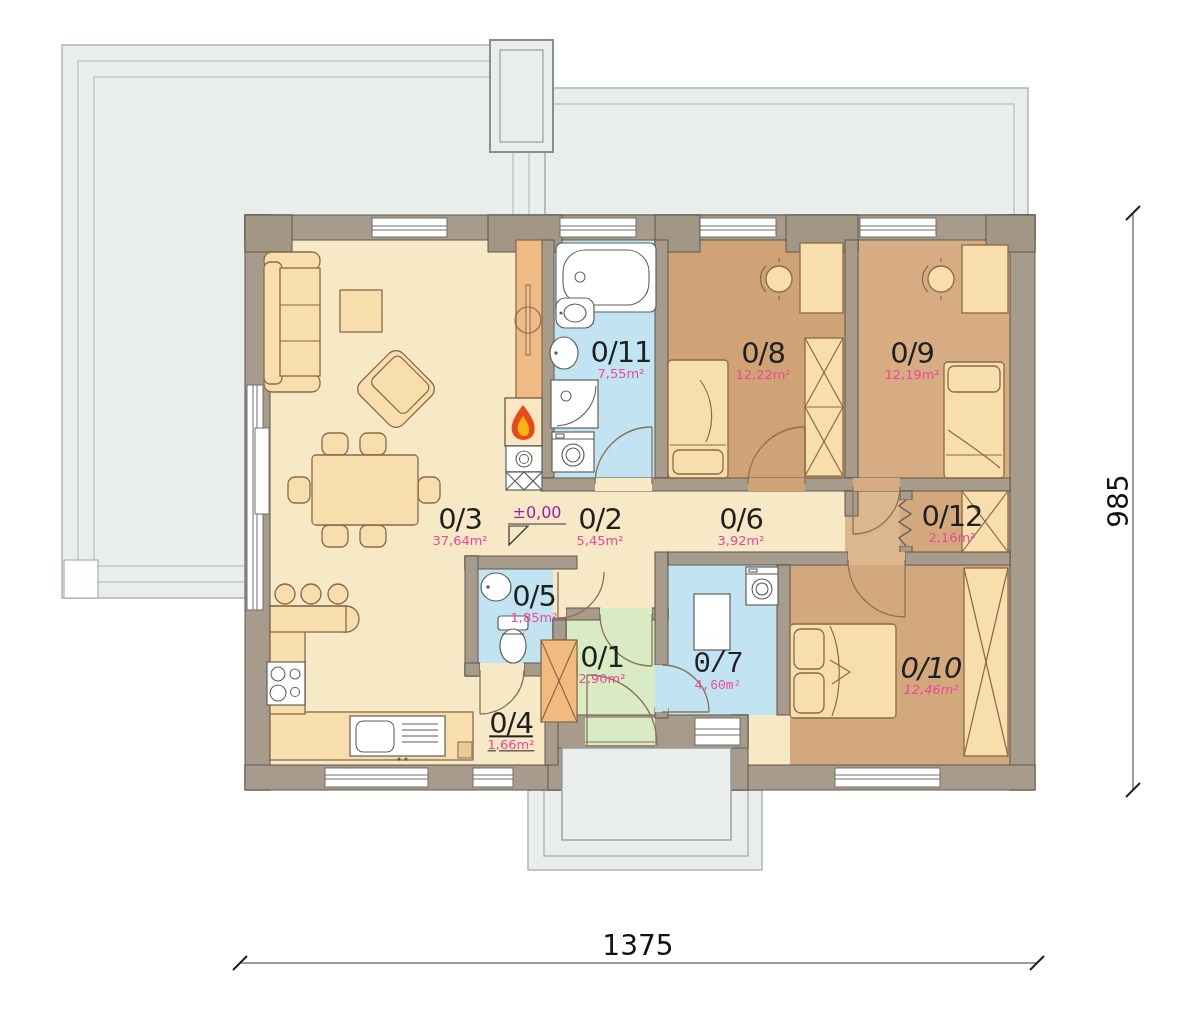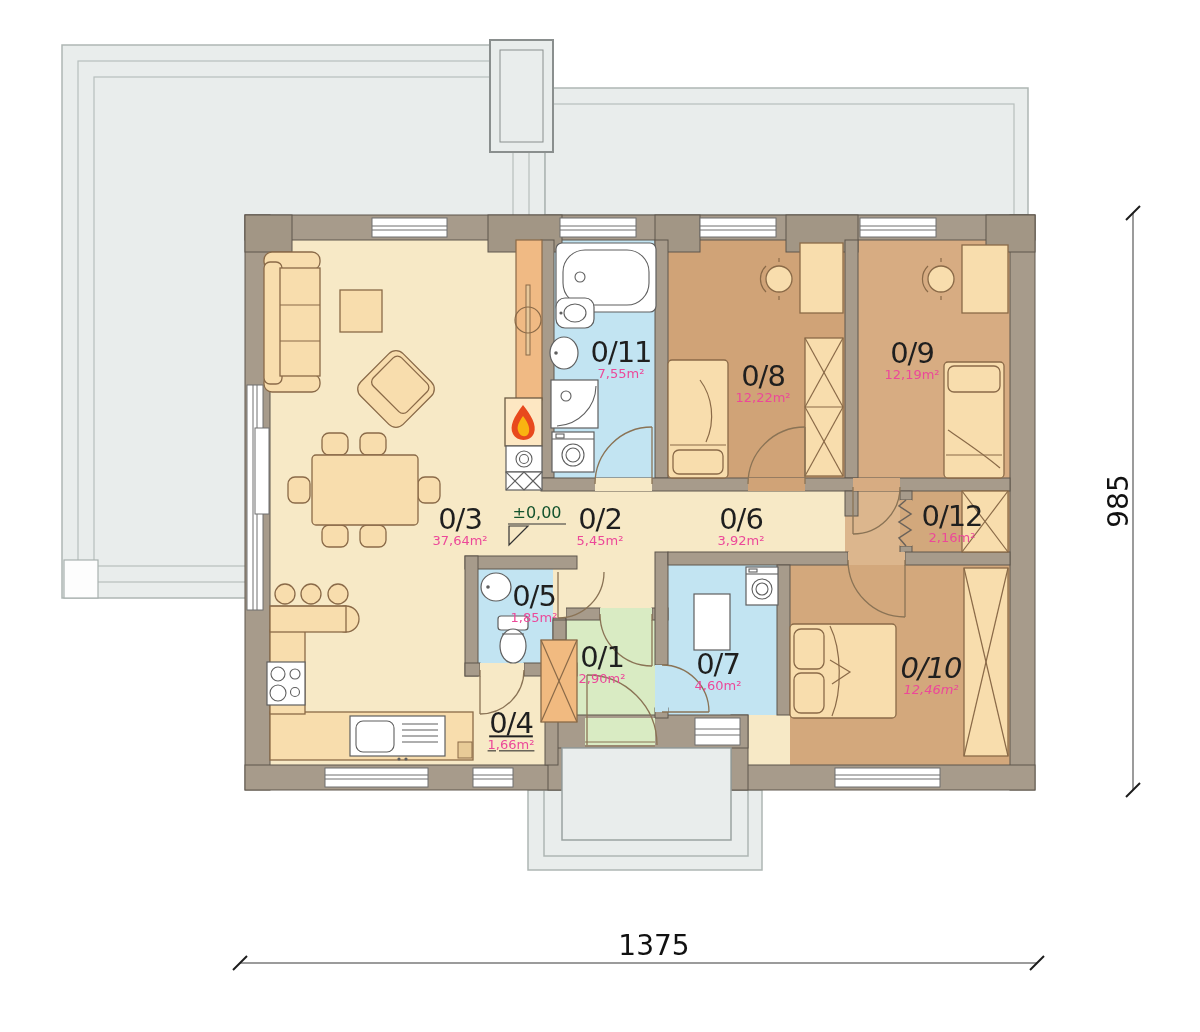--- a/index.html
+++ b/index.html
@@ -17,21 +17,21 @@
   .win{fill:#ffffff;stroke:#6f6f6f;stroke-width:1;}
   .winline{stroke:#6f6f6f;stroke-width:1;}
   .door{fill:none;stroke:#8a7355;stroke-width:1.3;}
   .dim{stroke:#9b9b9b;stroke-width:2;}
   .tick{stroke:#1c1c1c;stroke-width:2;}
   .rlabel{position:absolute;transform:translate(-50%,-50%);text-align:center;color:#1f1f1f;pointer-events:none;}
   .rnum{font-size:29px;line-height:1.0;letter-spacing:-1px;}
   .rarea{font-size:13px;line-height:1.1;color:#ec4899;}
   .dimlabel{position:absolute;transform:translate(-50%,-50%);font-size:28px;color:#111;}
   .dimlabel.vert{transform:translate(-50%,-50%) rotate(-90deg);}
-  .elev{position:absolute;transform:translate(-50%,-50%);font-size:16px;color:#14532d;letter-spacing:0px;}
+  .elev{position:absolute;transform:translate(-50%,-50%);font-size:16px;color:#a21caf;letter-spacing:0px;}
 </style>
 </head>
 <body>
 
 <div id="stage">
 <svg id="plan-svg" width="1200" height="1032" viewBox="0 0 1200 1032">
 
   <g>
     <rect class="terr" x="62" y="45" width="483" height="553"></rect>
     <rect class="terrline" x="78" y="61" width="451" height="521"></rect>
@@ -436,25 +436,25 @@
       <div class="rarea">1,66m²</div>
     </div>
   <div class="rlabel" style="left:519px;top:604px;margin-left:15px;">
       <div class="rnum">0/5</div>
       <div class="rarea">1,85m²</div>
     </div>
   <div class="rlabel" style="left:741px;top:527px;">
       <div class="rnum">0/6</div>
       <div class="rarea">3,92m²</div>
     </div>
-  <div class="rlabel" style="left:718px;top:672px;">
+  <div class="rlabel" style="left:718px;top:672px;font-family:Liberation Mono, monospace;">
       <div class="rnum">0/7</div>
       <div class="rarea">4,60m²</div>
     </div>
-  <div class="rlabel" style="left:763px;top:361px;margin-top:23px;">
+  <div class="rlabel" style="left:763px;top:361px;">
       <div class="rnum">0/8</div>
       <div class="rarea">12,22m²</div>
     </div>
   <div class="rlabel" style="left:912px;top:361px;">
       <div class="rnum">0/9</div>
       <div class="rarea">12,19m²</div>
     </div>
   <div class="rlabel" style="left:931px;top:676px;font-style:italic;">
       <div class="rnum">0/10</div>
       <div class="rarea">12,46m²</div>
@@ -463,15 +463,15 @@
       <div class="rnum">0/11</div>
       <div class="rarea">7,55m²</div>
     </div>
   <div class="rlabel" style="left:952px;top:524px;">
       <div class="rnum">0/12</div>
       <div class="rarea">2,16m²</div>
     </div>
 
   <div class="elev" style="left:537px;top:512px;">±0,00</div>
 
-  <div class="dimlabel" style="left:638px;top:945px;margin-left:16px;">1375</div>
+  <div class="dimlabel" style="left:638px;top:945px;">1375</div>
   <div class="dimlabel vert" style="left:1118px;top:501px;">985</div>
 </div>
 
 </body></html>

